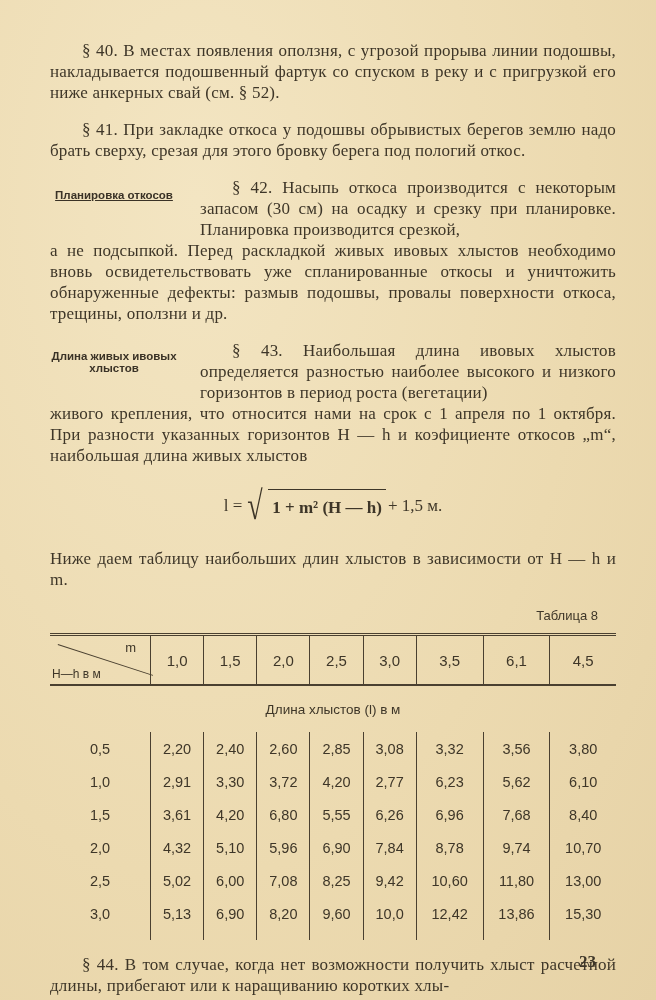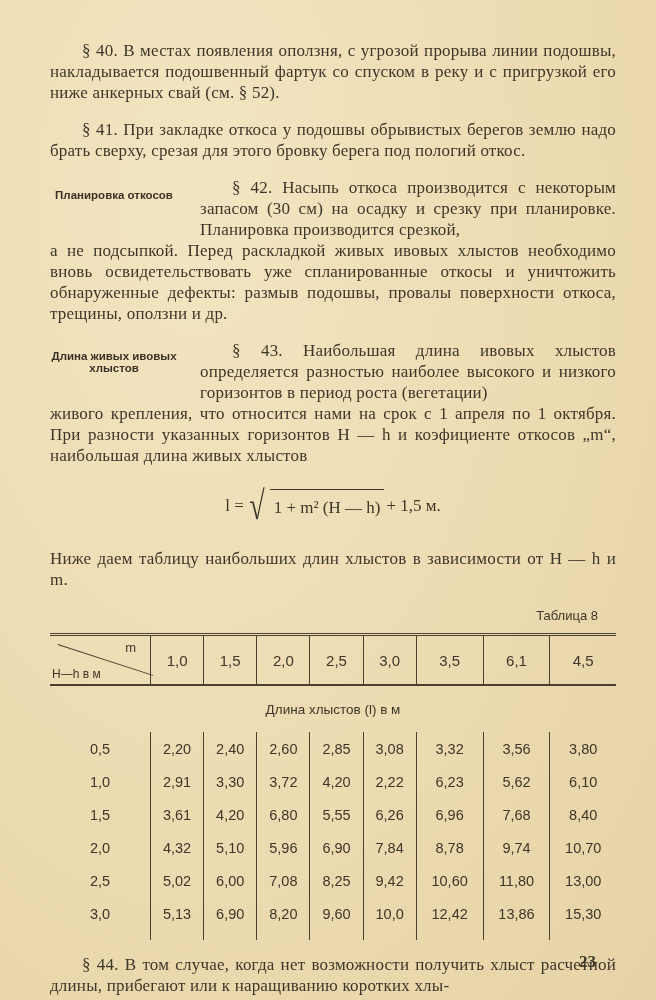--- a/index.html
+++ b/index.html
@@ -20,21 +20,21 @@
     position: absolute; left: -4px; width: 136px;
     font-family: "Liberation Sans", "DejaVu Sans", sans-serif;
     font-size: 11.5px; font-weight: bold; line-height: 12px; text-align: center; color: #3a3226;
   }
   .side-text-block { margin-left: 150px; }
   .formula {
     text-align: center; font-size: 17px; margin: 20px 0 22px 0; position: relative; height: 40px;
   }
   .formula .inner { display: inline-flex; align-items: center; gap: 2px; }
   .sqrt-sign { font-size: 40px; line-height: 40px; transform: scaleX(0.7); display: inline-block; }
-  .radicand { border-top: 1.5px solid #3e3628; padding: 8px 4px 0 4px; margin-top: -6px; }
+  .radicand { border-top: 1.5px solid #3e3628; padding: 8px 4px 0 4px; margin-top: -6px; font-weight: bold; }
   .table-label { text-align: right; font-size: 13px; margin: 18px 18px 10px 0; font-family: "Liberation Sans", sans-serif; }
   table { width: 566px; border-collapse: collapse; font-family: "Liberation Sans", "DejaVu Sans", sans-serif; }
   thead tr { border-top: 3px double #4a4030; border-bottom: 2px solid #4a4030; }
   th { font-weight: normal; font-size: 15px; height: 46px; border-left: 1px solid #4a4030; }
   th.corner { border-left: none; width: 100px; position: relative; padding: 0; }
   .corner-m { position: absolute; right: 14px; top: 4px; font-size: 13px; }
   .corner-h { position: absolute; left: 2px; bottom: 3px; font-size: 12px; margin-top: 16px; }
   .corner-line { position: absolute; left: 8px; top: 8px; width: 100px; height: 1px; background: #4a4030; transform-origin: 0 0; transform: rotate(18deg); }
   .caption-row td { text-align: center; font-size: 13.5px; height: 44px; border-left: none; }
   td { text-align: center; font-size: 14.5px; height: 31px; border-left: 1px solid #4a4030; }
@@ -43,21 +43,21 @@
   .page-number { position: absolute; right: 60px; top: 952px; font-size: 17px; font-weight: bold; }
 </style>
 </head>
 <body>
 
 <div class="page">
   <p class="indent para">§ 40. В местах появления оползня, с угрозой прорыва линии подошвы, накладывается подошвенный фартук со спуском в реку и с пригрузкой его ниже анкерных свай (см. § 52).</p>
   <p class="indent para">§ 41. При закладке откоса у подошвы обрывистых берегов землю надо брать сверху, срезая для этого бровку берега под пологий откос.</p>
 
   <div class="side-wrap">
-    <div class="side-note" style="top:12px;">Планировка откосов</div>
+    <div class="side-note" style="top:12px;text-decoration:underline;">Планировка откосов</div>
     <p class="side-text-block indent">§ 42. Насыпь откоса производится с некоторым запасом (30 см) на осадку и срезку при планировке. Планировка производится срезкой,</p>
     <p class="para">а не подсыпкой. Перед раскладкой живых ивовых хлыстов необходимо вновь освидетельствовать уже спланированные откосы и уничтожить обнаруженные дефекты: размыв подошвы, провалы поверхности откоса, трещины, оползни и др.</p>
   </div>
 
   <div class="side-wrap">
     <div class="side-note" style="top:10px;">Длина живых ивовых хлыстов</div>
     <p class="side-text-block indent">§ 43. Наибольшая длина ивовых хлыстов определяется разностью наиболее высокого и низкого горизонтов в период роста (вегетации)</p>
     <p>живого крепления, что относится нами на срок с 1 апреля по 1 октября. При разности указанных горизонтов H — h и коэфициенте откосов „m“, наибольшая длина живых хлыстов</p>
   </div>
 
@@ -106,21 +106,21 @@
           <td>3,32</td>
           <td>3,56</td>
           <td>3,80</td>
         </tr>
         <tr>
           <td class="rowhead">1,0</td>
           <td>2,91</td>
           <td>3,30</td>
           <td>3,72</td>
           <td>4,20</td>
-          <td>2,22</td>
+          <td>2,77</td>
           <td>6,23</td>
           <td>5,62</td>
           <td>6,10</td>
         </tr>
         <tr>
           <td class="rowhead">1,5</td>
           <td>3,61</td>
           <td>4,20</td>
           <td>6,80</td>
           <td>5,55</td>

